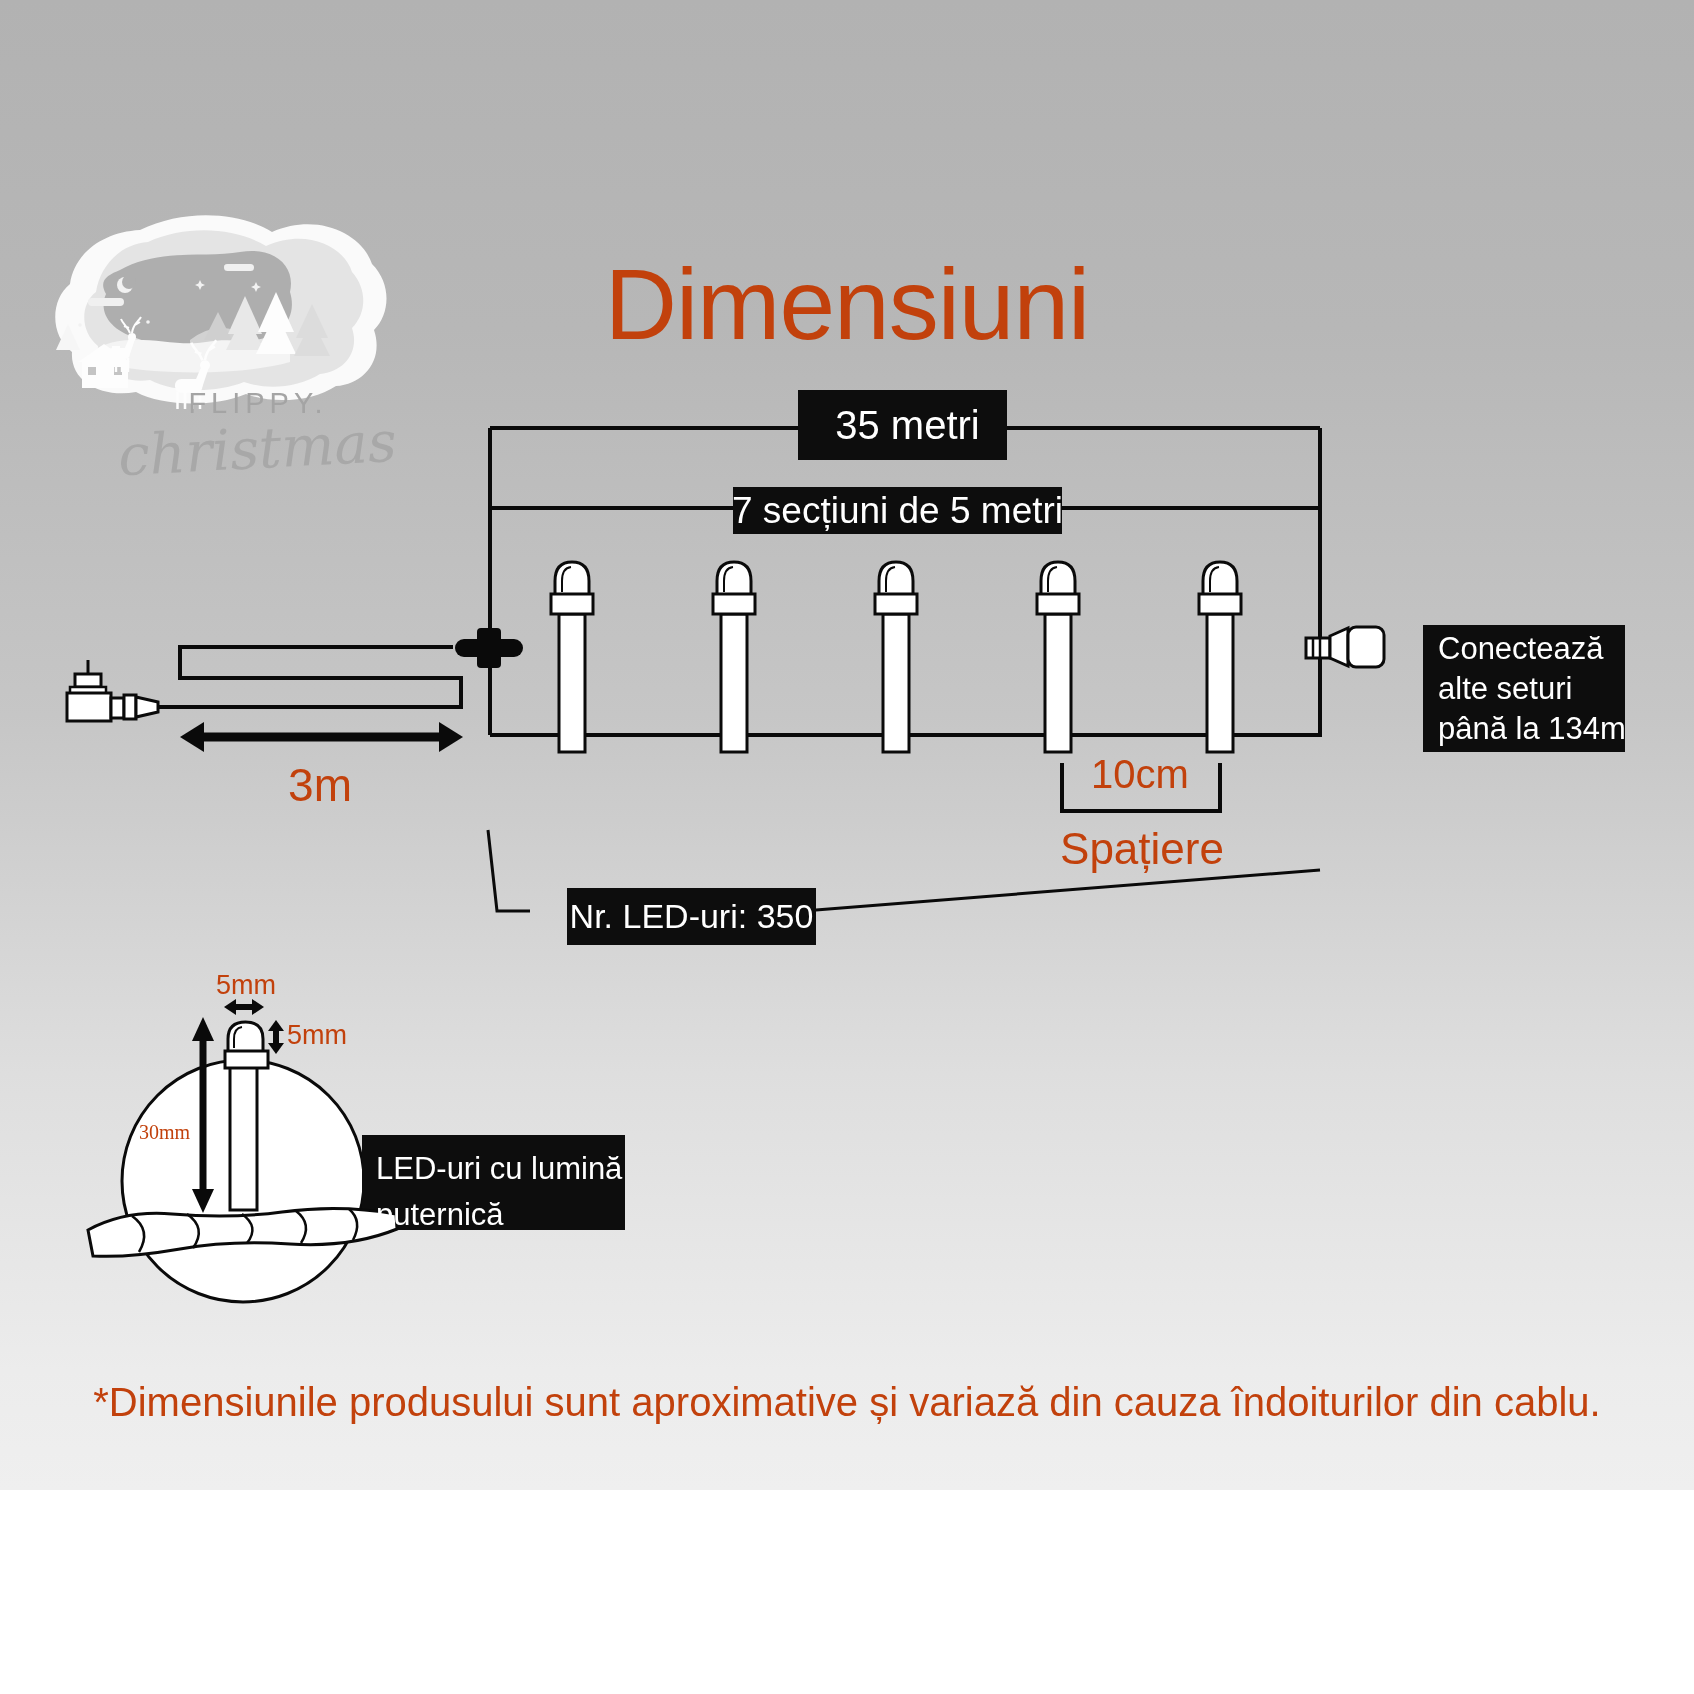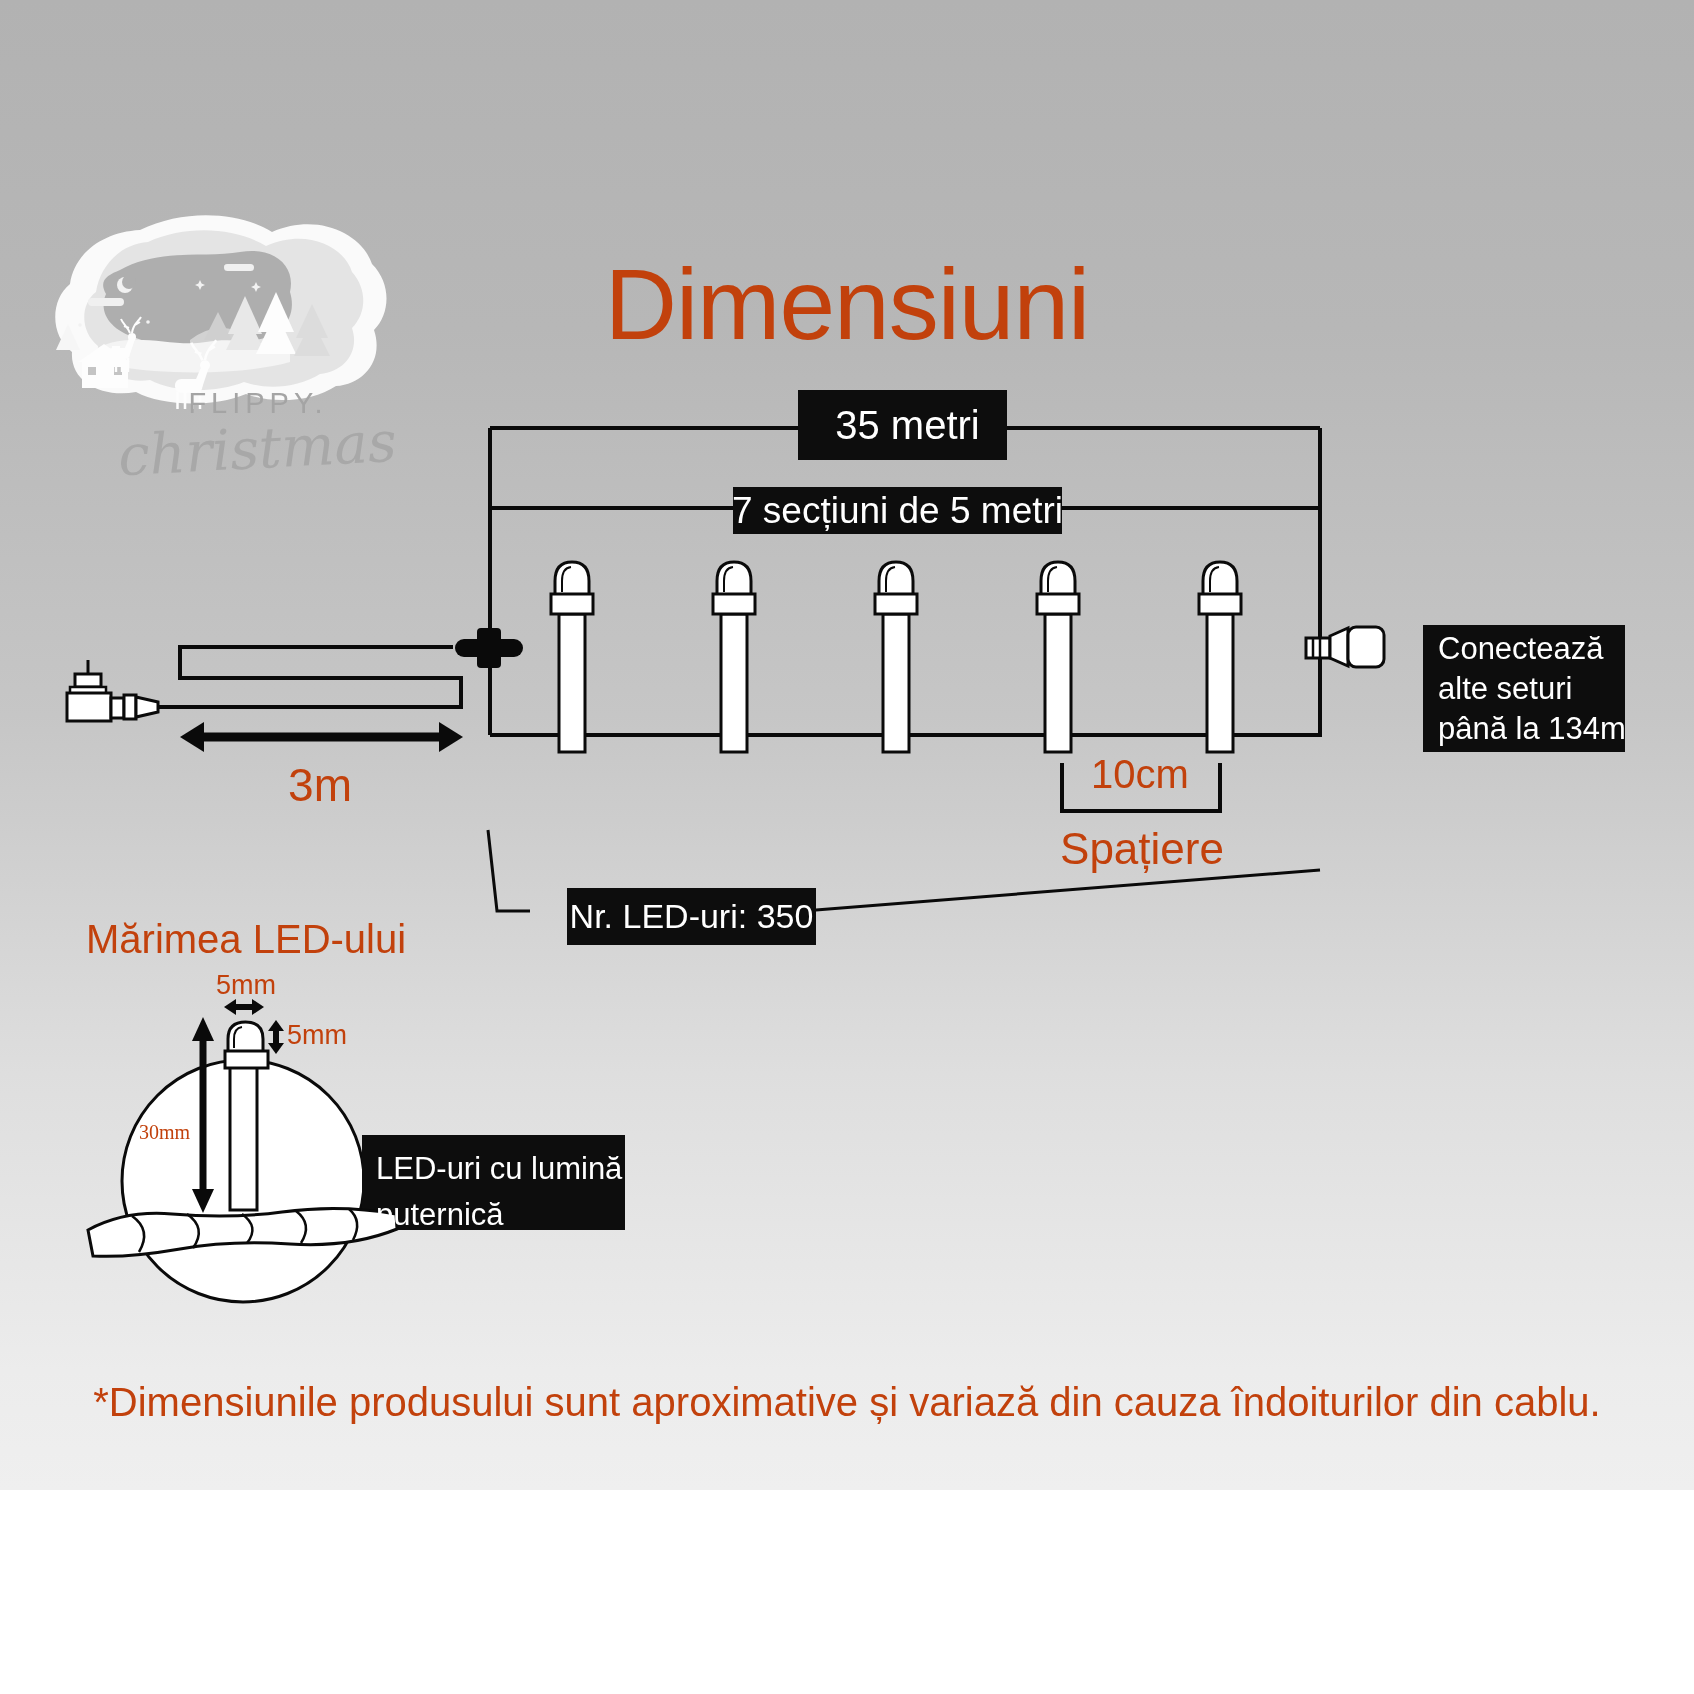--- a/index.html
+++ b/index.html
@@ -215,21 +215,20 @@
     <div>alte seturi</div>
     <div>până la 134m</div>
   </div>
 
   <div class="lbl center" id="lbl3m">3m</div>
   <div class="lbl center" id="lbl10cm">10cm</div>
   <div class="lbl center" id="lblspatiere">Spațiere</div>
 
   <div class="blackbox" id="boxnrled">Nr. LED-uri: 350</div>
 
-  <div class="lbl" id="lblmarimea">Mărimea LED-ului</div>
   <div class="lbl center" id="lbl5top">5mm</div>
   <div class="lbl" id="lbl5right">5mm</div>
   <div class="lbl" id="lbl30">30mm</div>
 
   <div class="lbl center" id="footnote">*Dimensiunile produsului sunt aproximative și variază din cauza îndoiturilor din cablu.</div>
 
   <div class="lbl" id="featuretext">
     <div>LED-uri cu lumină</div>
     <div>puternică</div>
   </div>

